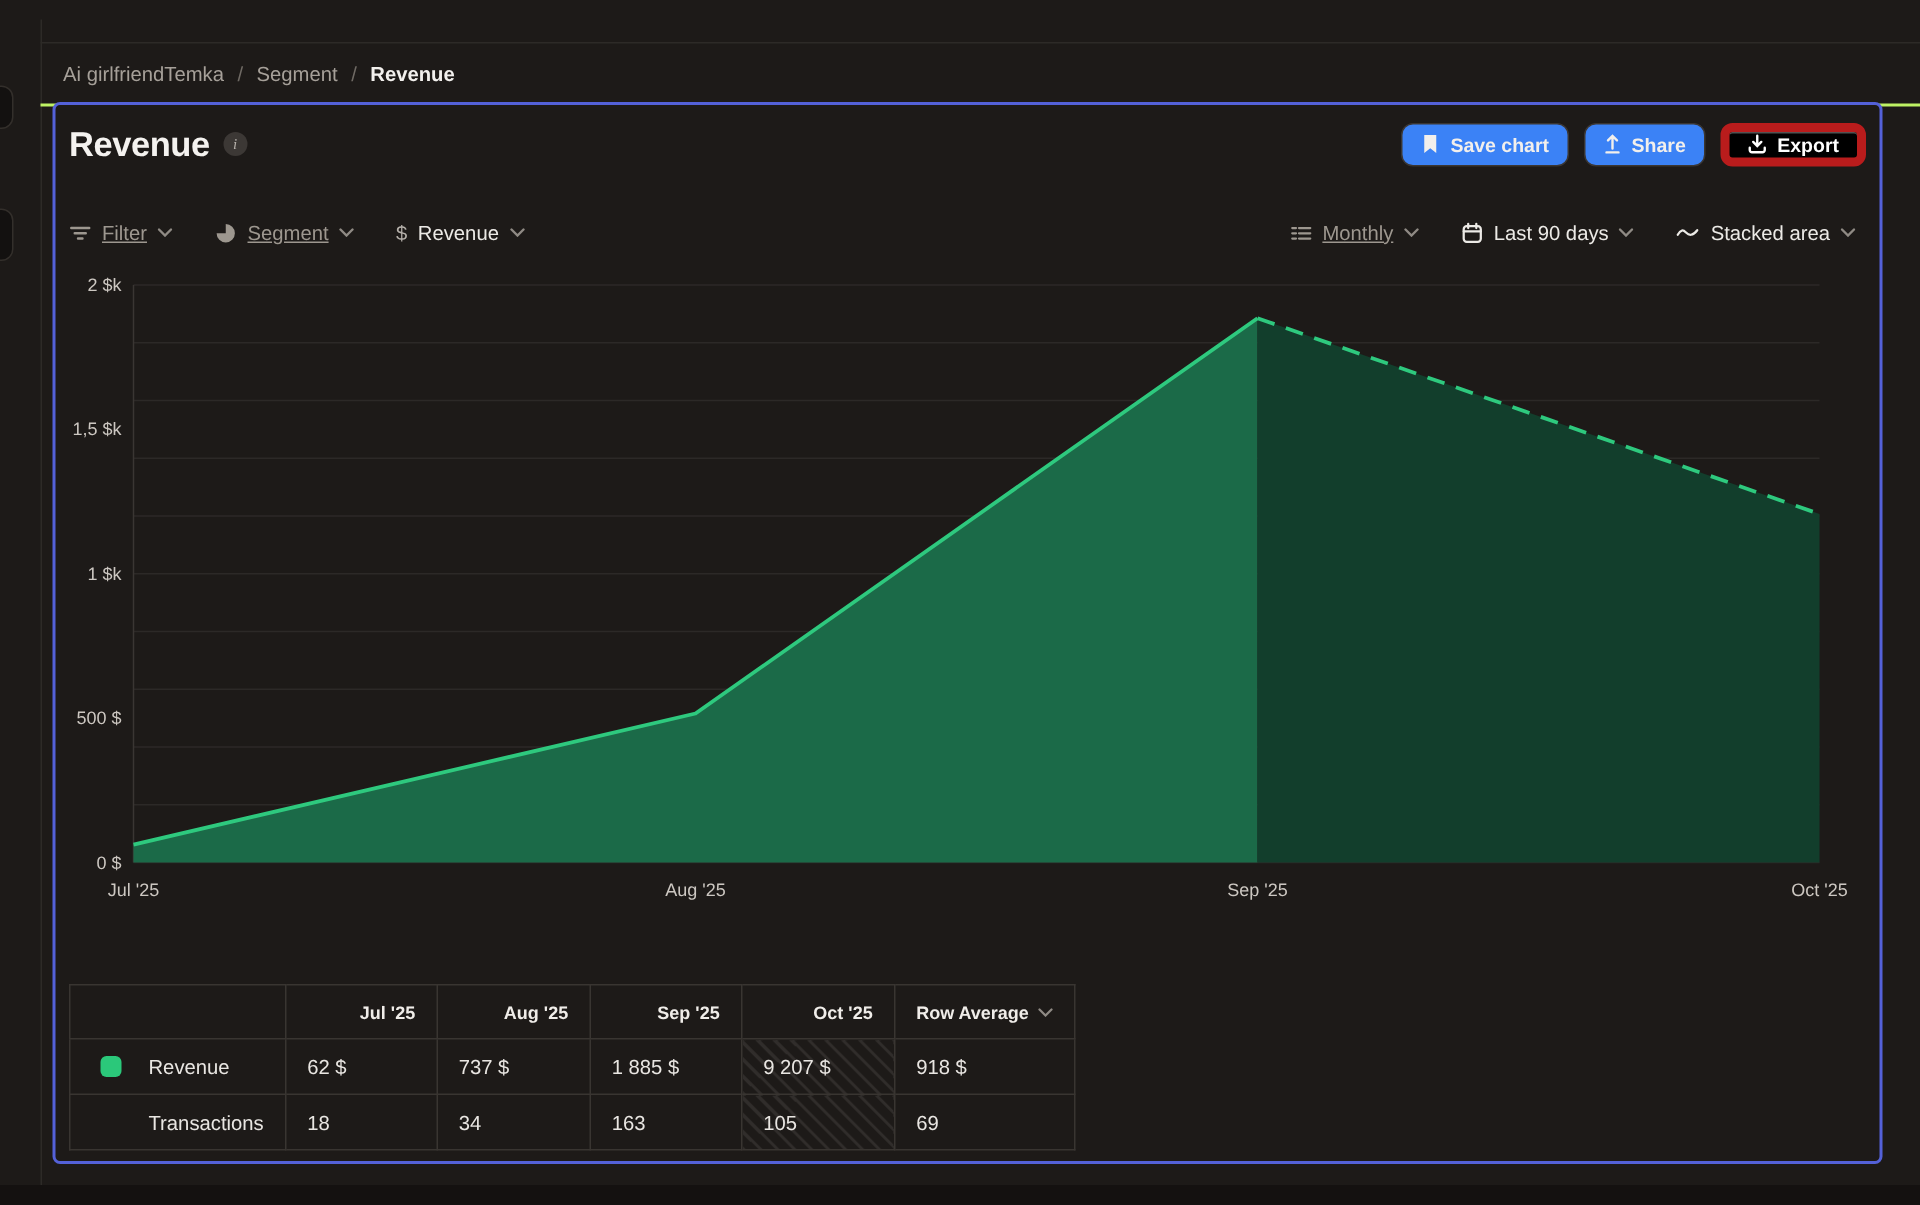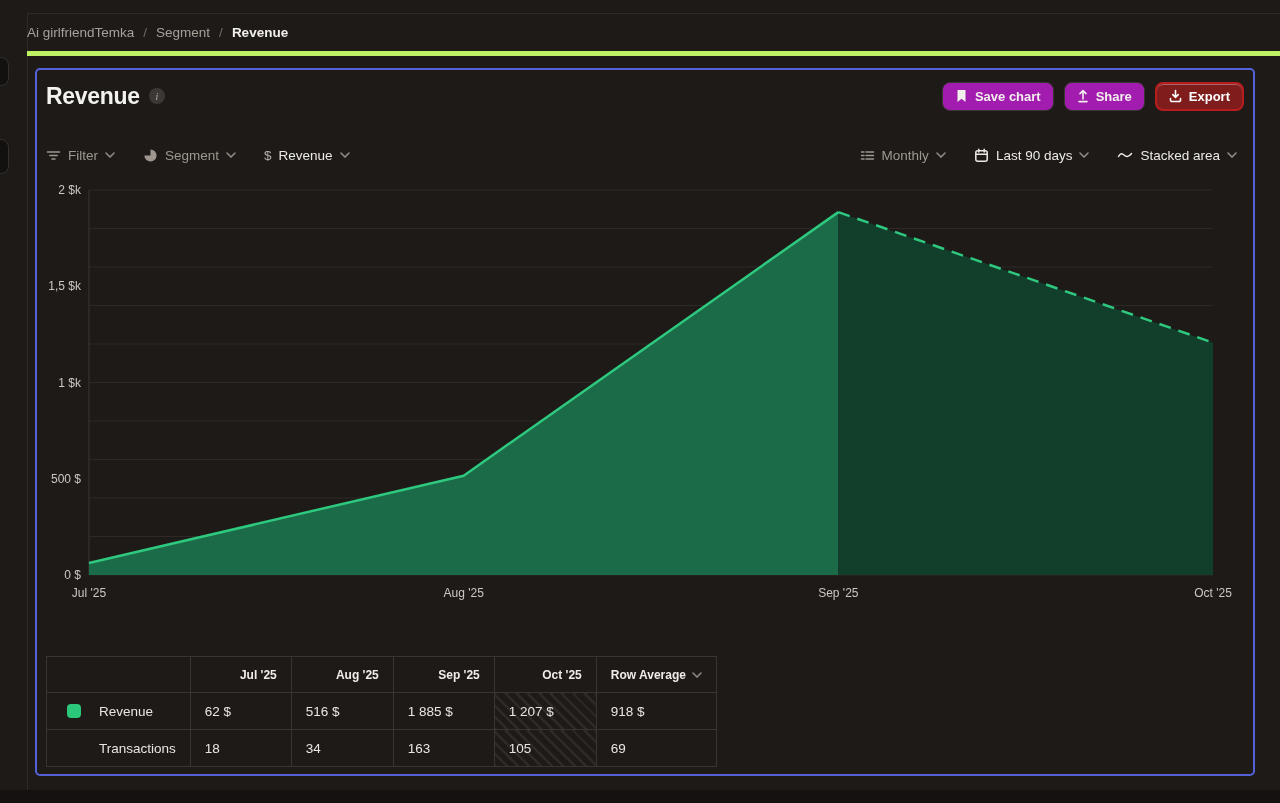--- a/index.html
+++ b/index.html
@@ -7,44 +7,44 @@
   body { font-family:"Liberation Sans", sans-serif; }
   .screen{ position:relative; width:1280px; height:803px; background:#1d1a18; overflow:hidden; color:#ece9e5;}
 
   
   .v-divider{ position:absolute; left:27px; top:13px; width:1px; height:777px; background:#2d2a27;}
   .rail-chip{ position:absolute; left:-12px; width:21px; border-radius:8px; background:#131110; border:1px solid #332f2b;}
   .chip1{ top:57px; height:29px;}
   .chip2{ top:139px; height:35px;}
 
   
-  .topbar{ position:absolute; left:27px; top:13px; right:0; height:43px; border-top:1px solid #2d2a27; border-bottom:5px solid #bef264; display:flex; align-items:center; font-size:13.5px;}
+  .topbar{ position:absolute; left:27px; top:28px; right:0; height:43px; border-top:1px solid #2d2a27; border-bottom:2px solid #bef264; display:flex; align-items:center; padding-left:15px; font-size:13.5px;}
   .crumb{ color:#a6a099; cursor:pointer;}
   .crumb.current{ color:#f2f0ed; font-weight:600;}
   .crumb-sep{ color:#6f6a64; margin:0 9px;}
 
   
   .panel{ position:absolute; left:35px; top:68px; width:1220px; height:708px; border:2px solid #5461d8; border-radius:5px; background:#1d1a18;}
 
   .panel-header{ position:absolute; left:9px; right:9px; top:11px; height:30px; display:flex; align-items:center; justify-content:space-between;}
   .title-wrap{ display:flex; align-items:center; gap:9px;}
   .title-wrap h1{ font-size:23px; font-weight:800; letter-spacing:-0.3px; color:#f4f2ef;}
   .info-icon{ width:16px; height:16px; border-radius:50%; background:#3c3835; color:#b5b0aa; font-size:10px; font-style:italic; font-family:"Liberation Serif", serif; display:flex; align-items:center; justify-content:center; cursor:pointer;}
 
   .actions{ display:flex; gap:10px;}
-  .btn{ height:29px; display:flex; align-items:center; gap:7px; padding:0 12px; background:#a21caf; border:1px solid #3a3633; border-radius:8px; color:#f2efec; font-size:13px; font-weight:600; cursor:pointer; font-family:inherit;}
+  .btn{ height:29px; display:flex; align-items:center; gap:7px; padding:0 12px; background:#3b82f6; border:1px solid #3a3633; border-radius:8px; color:#f2efec; font-size:13px; font-weight:600; cursor:pointer; font-family:inherit;}
   .btn svg{ display:block;}
-  .btn.primary{ background:#7f1d1d; border:2px solid #b91c1c; box-shadow:inset 0 1px 0 rgba(255,255,255,.32); color:#fff;}
+  .btn.primary{ background:#000000; border:6px solid #b91c1c; box-shadow:inset 0 1px 0 rgba(255,255,255,.32); color:#fff;}
 
   
   .toolbar{ position:absolute; left:9px; right:16px; top:73px; height:24px; display:flex; align-items:center; justify-content:space-between;}
   .tb-group{ display:flex; align-items:center; gap:28px;}
   .dd{ display:flex; align-items:center; gap:7px; font-size:13.5px; cursor:pointer; background:none; border:none; color:inherit; font-family:inherit;}
   .dd .lbl{ white-space:nowrap;}
-  .dd.dim{ color:#9d978f;}
+  .dd.dim{ color:#9d978f;text-decoration:underline;}
   .dd.active{ color:#eceae6;}
   .dd svg{ display:block;}
   .chev{ color:#8f8a84;}
 
   
   .chart-wrap{ position:absolute; left:0; top:113px; width:1216px; height:430px;}
   .grid{ stroke:#2c2927; stroke-width:1;}
   .axis{ stroke:#3a3633; stroke-width:1;}
   .ylab, .xlab{ fill:#ccc7c1; font-size:12px; font-family:"Liberation Sans", sans-serif;}
 
@@ -234,23 +234,23 @@
               <th style="width:102px" class=" ">Aug '25</th>
               <th style="width:101px" class=" ">Sep '25</th>
               <th style="width:102px" class=" ">Oct '25</th>
               <th style="width:119px" class=" th-avg">Row Average<span class="chev"><svg width="10" height="6" viewBox="0 0 10 6" stroke="currentColor" stroke-width="1.5" fill="none" stroke-linecap="round">
                     <path d="M1 1 L5 5 L9 1"></path>
                   </svg></span></th>
             </tr>
             <tr>
               <td class="name"><span class="swatch" style="background:#2bc87a"></span>Revenue</td>
               <td class="">62 $</td>
-              <td class="">516 $</td>
+              <td class="">737 $</td>
               <td class="">1 885 $</td>
-              <td class="hatched">1 207 $</td>
+              <td class="hatched">9 207 $</td>
               <td class="">918 $</td>
             </tr>
             <tr>
               <td class="name">Transactions</td>
               <td class="">18</td>
               <td class="">34</td>
               <td class="">163</td>
               <td class="hatched">105</td>
               <td class="">69</td>
             </tr>

